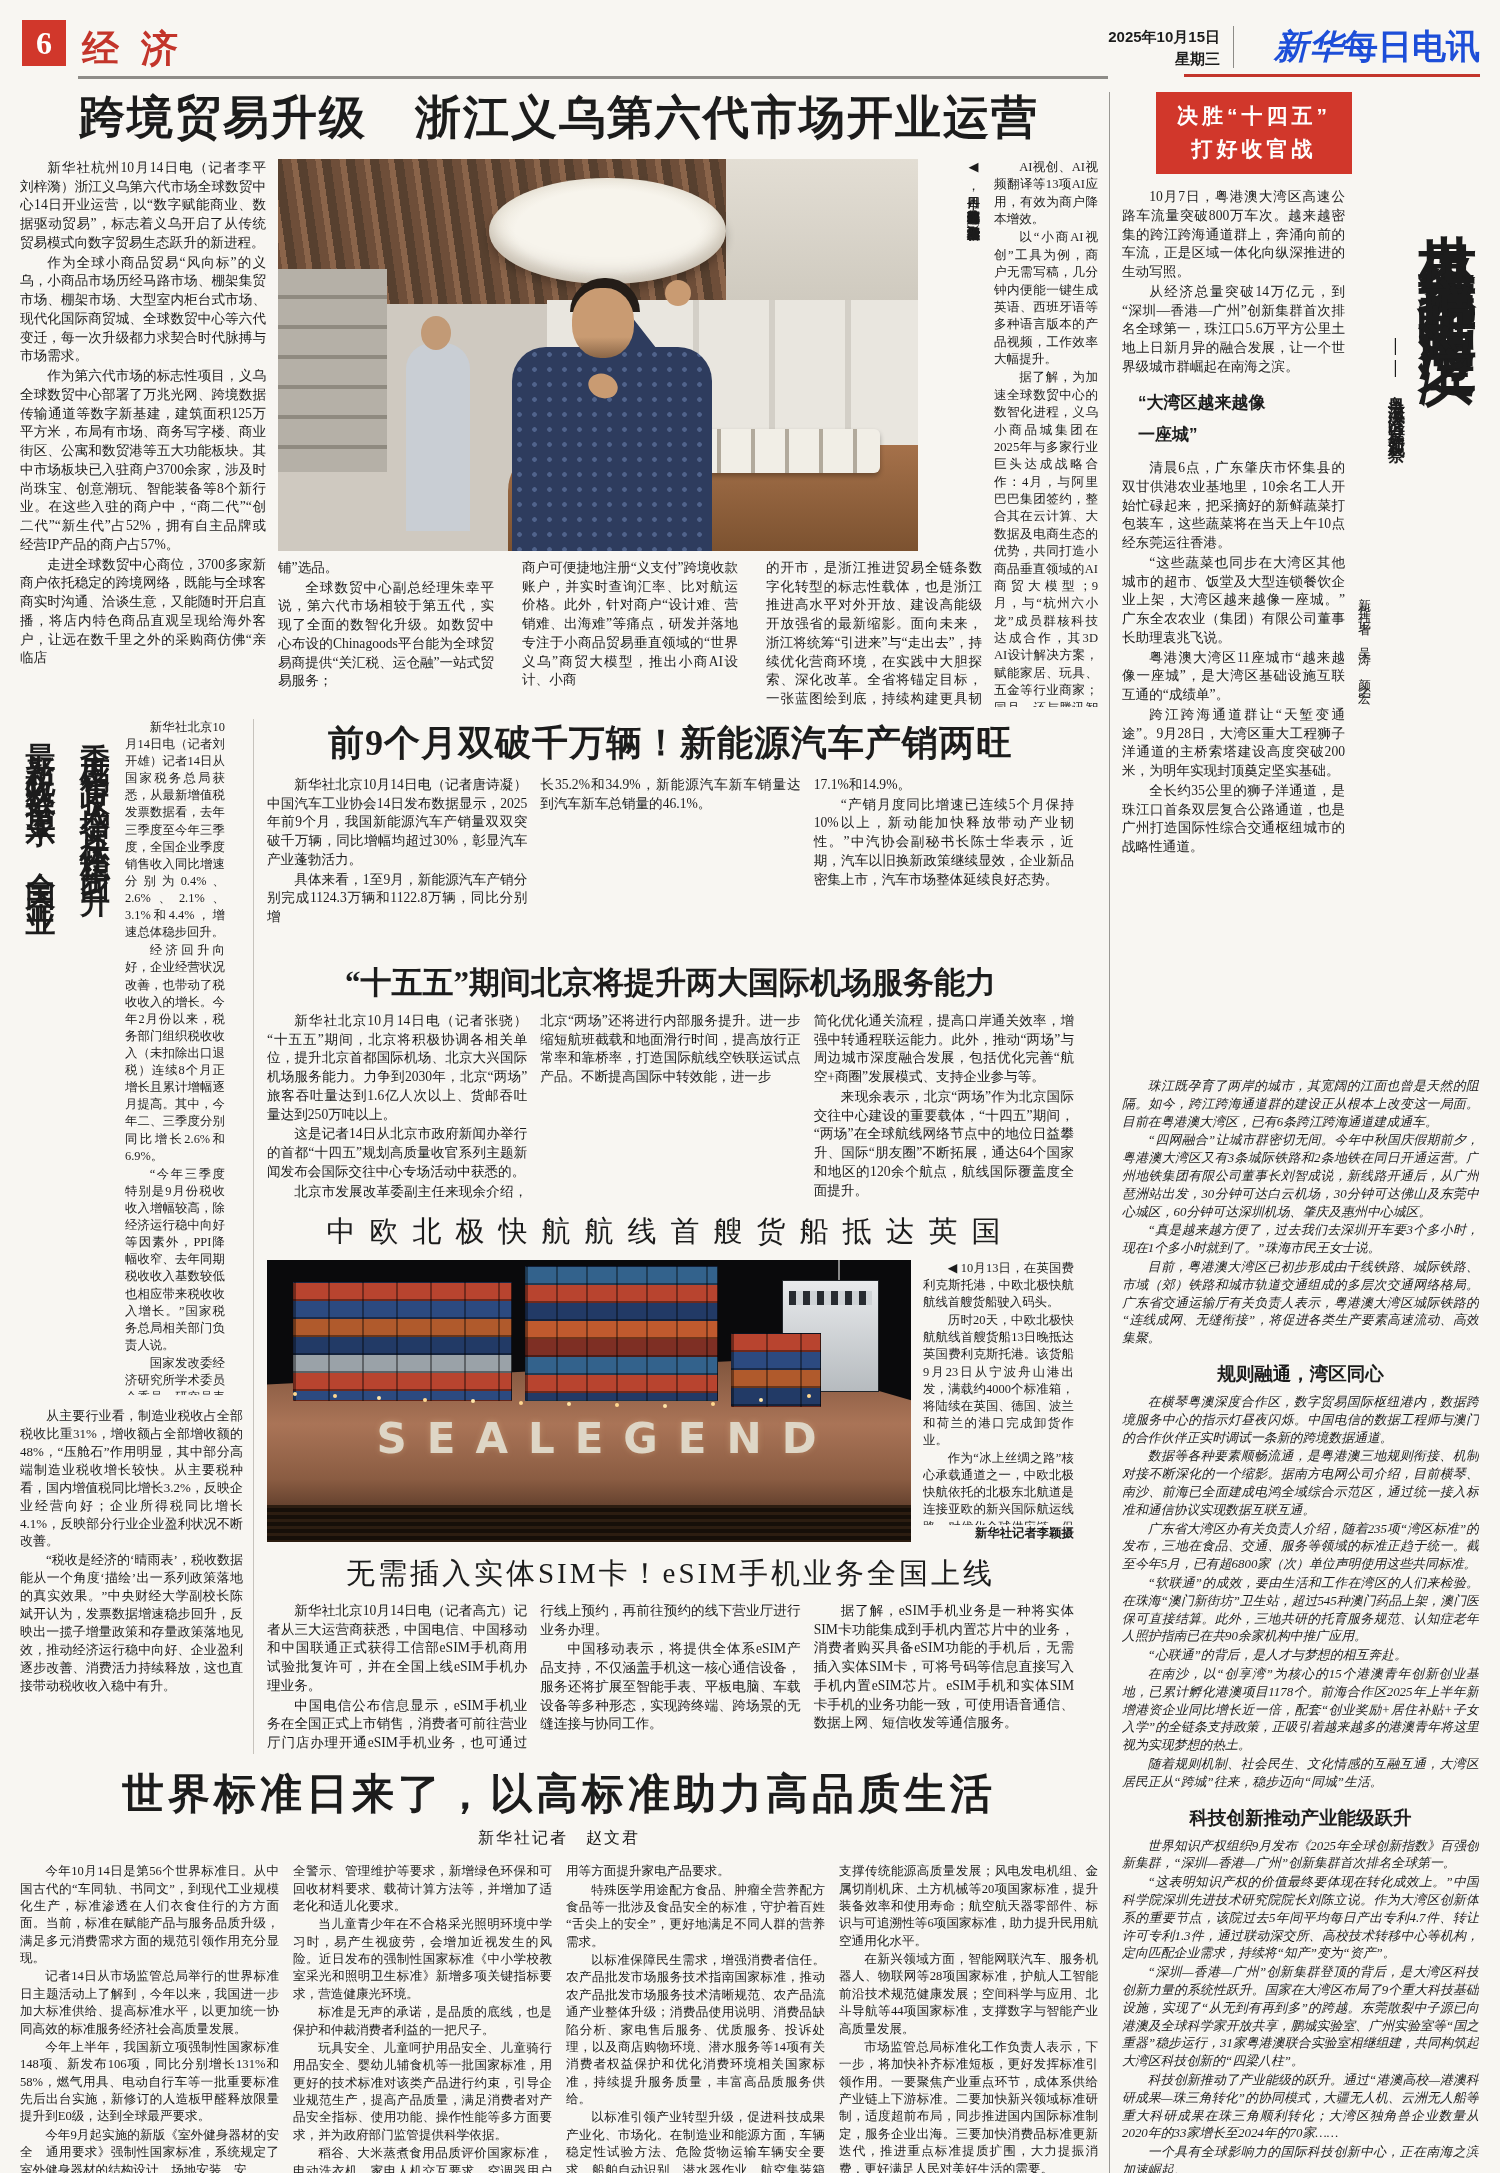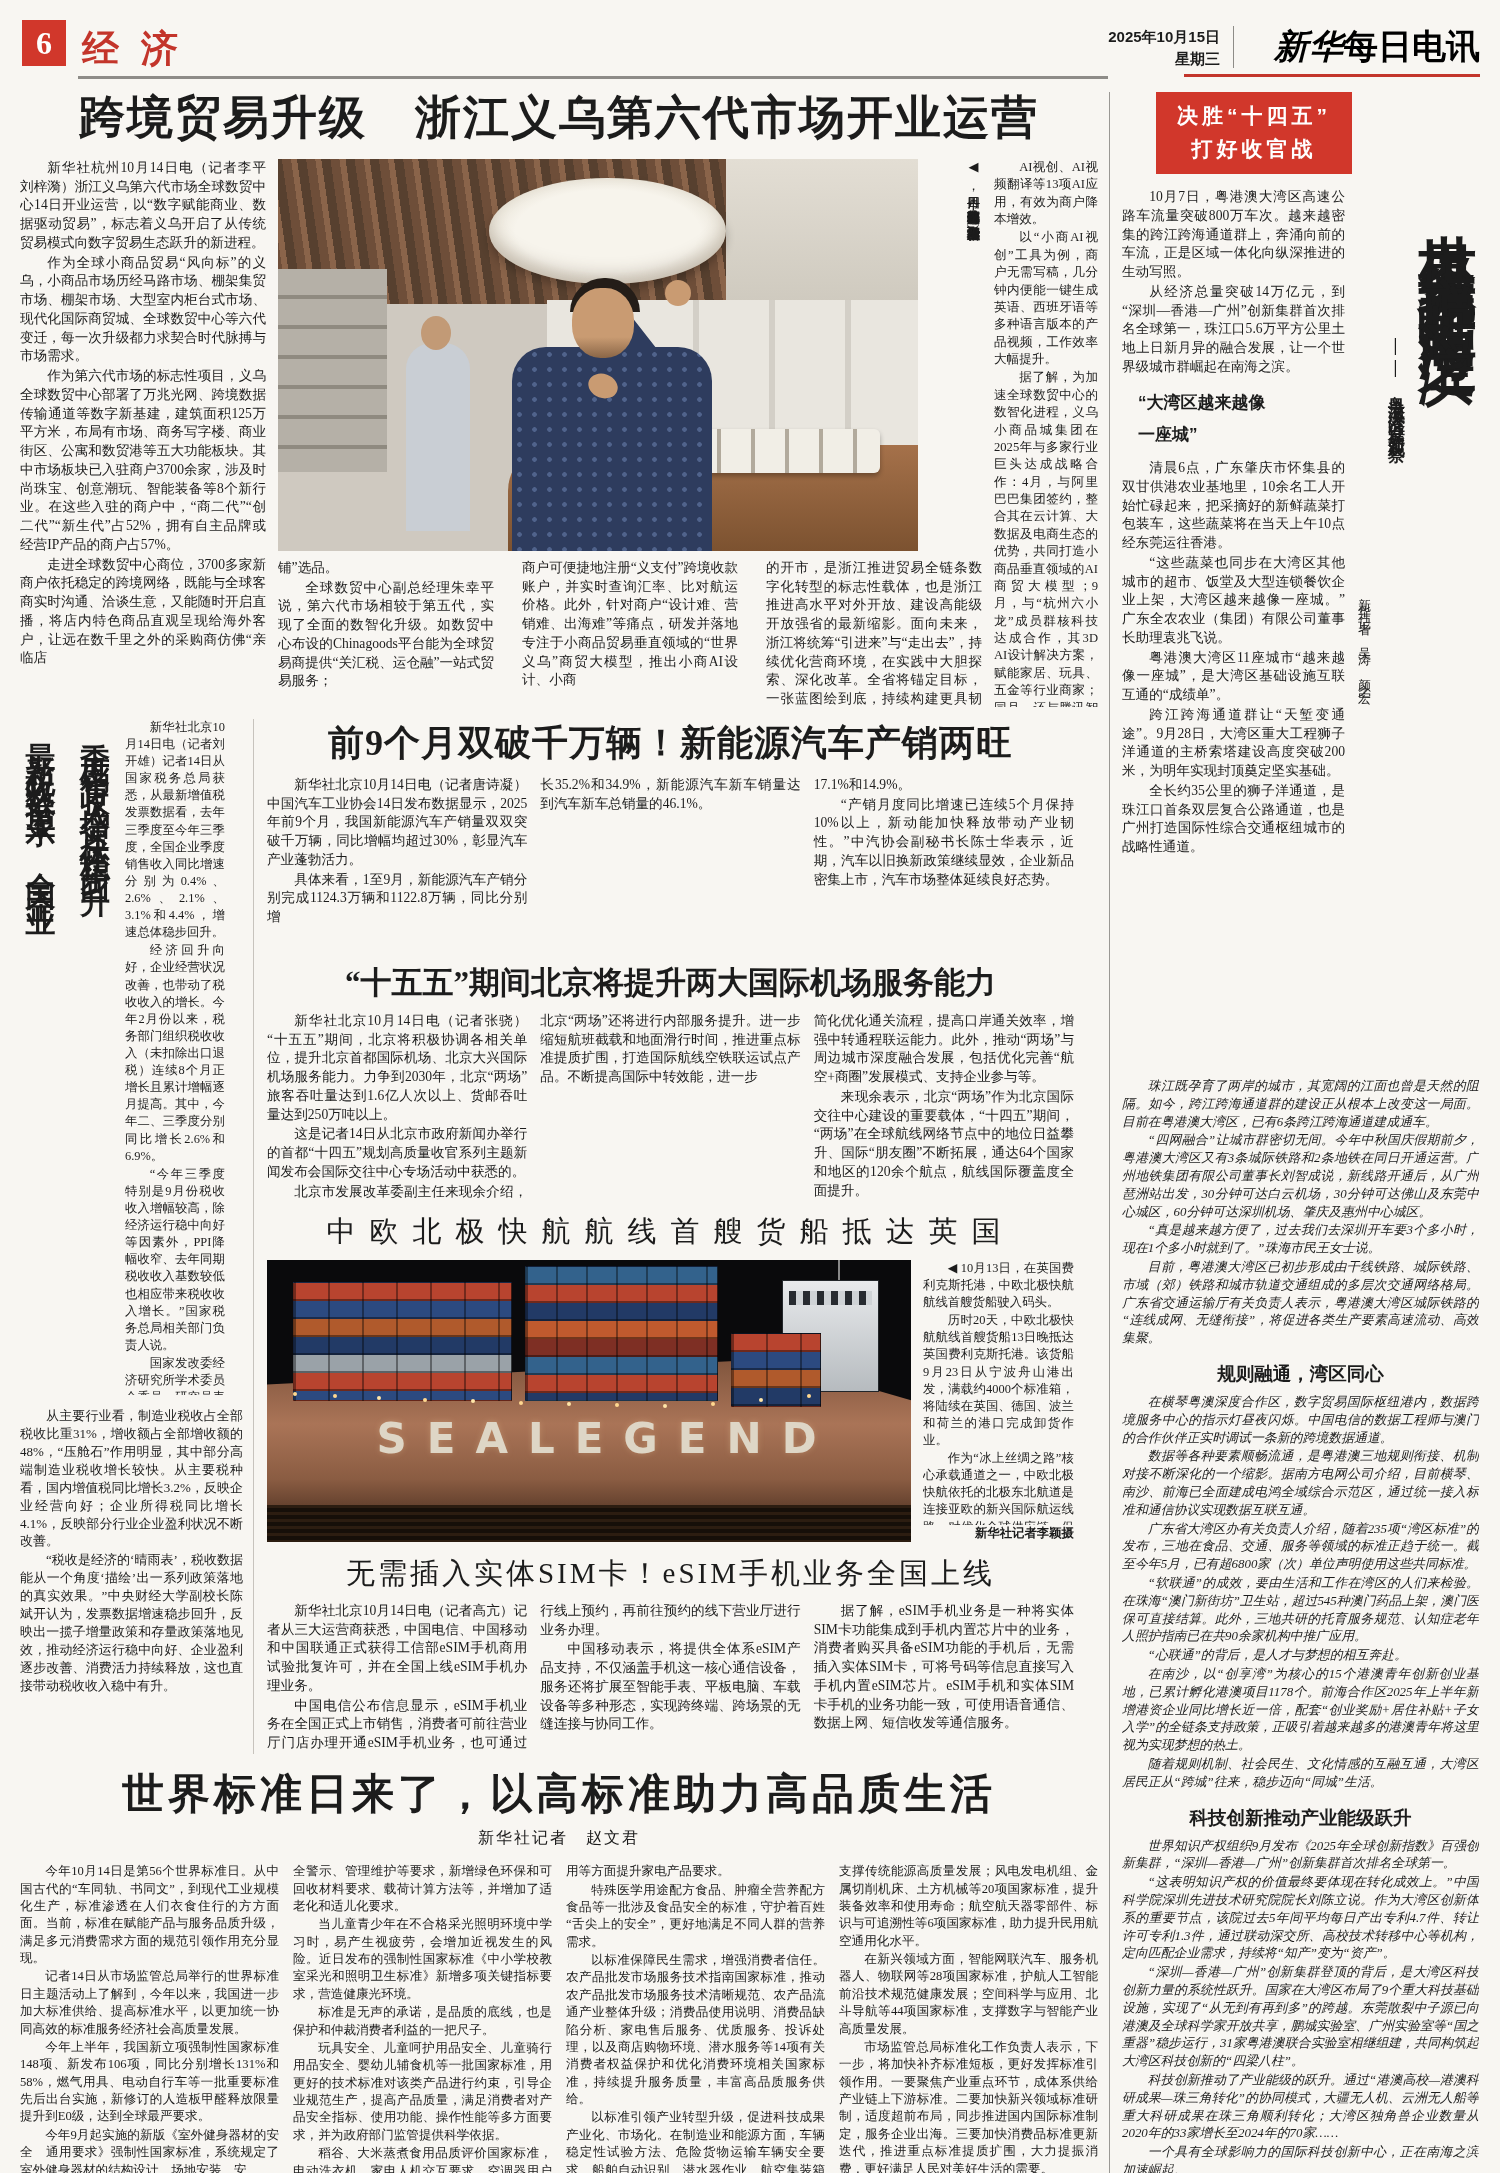--- a/index.html
+++ b/index.html
@@ -9,21 +9,21 @@
 
   
   .masthead { position:relative; height:64px; }
   .pagenum { position:absolute; left:2px; top:2px; width:44px; height:46px; background:#d1372b; color:#fff;
              font-weight:bold; font-size:32px; text-align:center; line-height:46px; }
   .section-title { position:absolute; left:62px; top:6px; color:#c3352b; font-size:37px; font-weight:bold; letter-spacing:22px; }
   .mast-rule { position:absolute; left:58px; right:372px; top:58px; height:3px; background:#8e8c88; }
   .mast-right { position:absolute; right:260px; top:8px; text-align:right;
                 font-family:"Liberation Sans","DejaVu Sans",sans-serif; font-weight:bold; font-size:15px; line-height:1.45; }
   .mast-div { position:absolute; right:246px; top:8px; width:1px; height:42px; background:#8e8c88; }
-  .paper-logo { position:absolute; right:0; top:6px; color:#000000; font-size:34px; font-weight:900;text-align:right; }
+  .paper-logo { position:absolute; right:0; top:6px; color:#1d4ed8; font-size:34px; font-weight:900;text-align:right; }
   .paper-logo .x { font-style:italic; letter-spacing:1px; }
   .mast-redline { position:absolute; right:0; top:56px; width:296px; height:3px; background:#c3352b; }
 
   
   .mainrow { display:flex; margin-top:10px; }
   .leftmain { width:1078px; }
   .sidebar { width:370px; margin-left:11px; border-left:1px solid #9a9894; padding-left:12px; }
 
   
   .np { margin:0 0 1px 0; text-indent:2em; text-align:justify; line-height:1.38; }
@@ -267,21 +267,21 @@
 
           <div class="a3">
             <h2 class="mid2">“十五五”期间北京将提升两大国际机场服务能力</h2>
             <div class="c-cols a3-body bodytxt">
               <div>
                   <p class="np">新华社北京10月14日电（记者张骁）“十五五”期间，北京将积极协调各相关单位，提升北京首都国际机场、北京大兴国际机场服务能力。力争到2030年，北京“两场”旅客吞吐量达到1.6亿人次以上、货邮吞吐量达到250万吨以上。</p>
                   <p class="np">这是记者14日从北京市政府新闻办举行的首都“十四五”规划高质量收官系列主题新闻发布会国际交往中心专场活动中获悉的。</p>
                   <p class="np">北京市发展改革委副主任来现余介绍，“十五</p>
                 </div>
               <div class="cont">
-                  <p class="np">北京“两场”还将进行内部服务提升。进一步缩短航班截载和地面滑行时间，推进重点标准提质扩围，打造国际航线空铁联运试点产品。不断提高国际中转效能，进一步</p>
+                  <p class="np">北京“两场”还将进行内部服务提升。进一步缩短航班截载和地面滑行时间，提高放行正常率和靠桥率，打造国际航线空铁联运试点产品。不断提高国际中转效能，进一步</p>
                 </div>
               <div class="cont">
                   <p class="np">简化优化通关流程，提高口岸通关效率，增强中转通程联运能力。此外，推动“两场”与周边城市深度融合发展，包括优化完善“航空+商圈”发展模式、支持企业参与等。</p>
                   <p class="np">来现余表示，北京“两场”作为北京国际交往中心建设的重要载体，“十四五”期间，“两场”在全球航线网络节点中的地位日益攀升、国际“朋友圈”不断拓展，通达64个国家和地区的120余个航点，航线国际覆盖度全面提升。</p>
                 </div>
             </div>
           </div>
 
           <div class="ship">
             <h2 class="light">中欧北极快航航线首艘货船抵达英国</h2>

